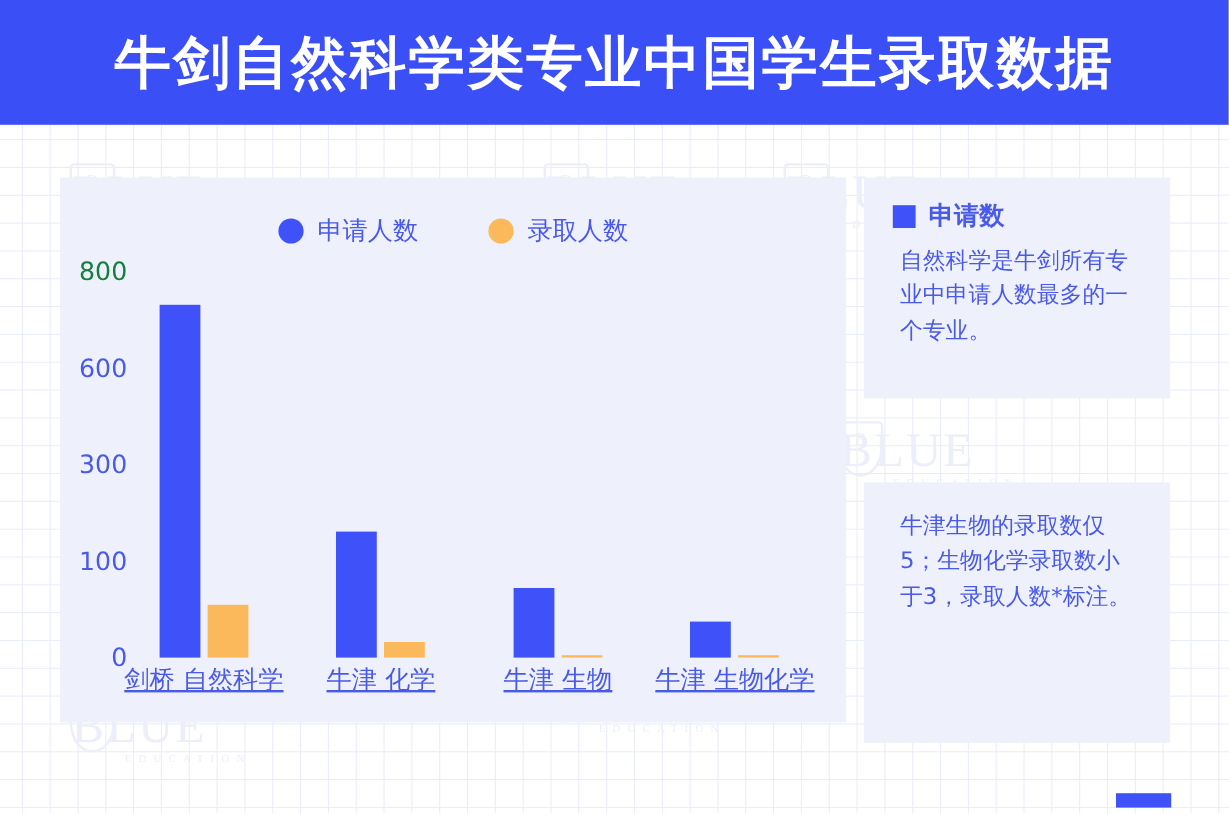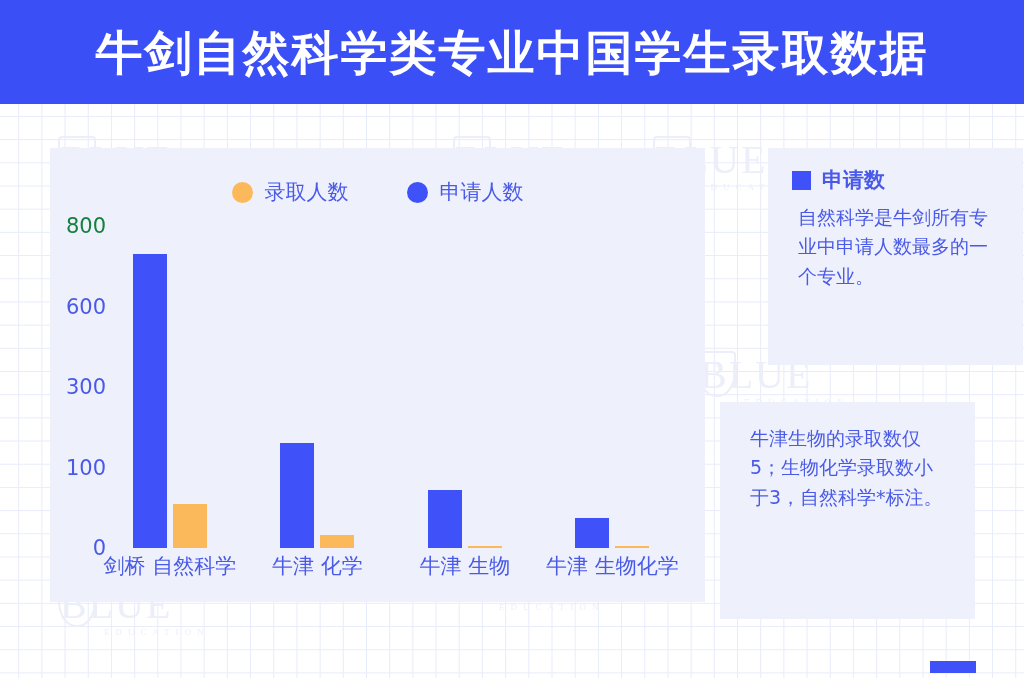--- a/index.html
+++ b/index.html
@@ -192,33 +192,34 @@
     height: 34px;
   }
   .x-label {
     position: absolute;
     top: 0;
     transform: translateX(-50%);
     font-size: 21px;
     color: #4a5ae8;
     white-space: nowrap;
     font-family: "DejaVu Sans", "Liberation Sans", sans-serif;
+    text-decoration: underline;
   }
 
   
   .info-card {
     position: absolute;
     left: 720px;
     width: 255px;
     background: #eef1fb;
     z-index: 3;
     box-sizing: border-box;
     padding: 22px 24px 20px 24px;
   }
-  #card-apply { top: 148px; height: 217px; margin-left: 48px; }
+  #card-apply { top: 148px; height: 184px; }
   #card-offer { top: 402px; height: 217px; }
 
   .card-head {
     display: flex;
     align-items: center;
     gap: 11px;
     margin-bottom: 12px;
   }
   .card-swatch {
     width: 19px;
@@ -293,26 +294,26 @@
   </div>
 
   <div id="title-banner" style="background: rgb(59, 79, 247);">
     <div id="title-text" style="color: rgb(255, 255, 255);">牛剑自然科学类专业中国学生录取数据</div>
   </div>
 
   <div id="chart-panel">
 
     <div id="legend">
       <div class="legend-item">
+        <span class="legend-dot" style="background: rgb(63, 82, 250);"></span>
+        <span class="legend-label" style="color: rgb(74, 90, 232);">申请人数</span>
+      </div>
+      <div class="legend-item">
         <span class="legend-dot" style="background: rgb(252, 185, 92);"></span>
         <span class="legend-label" style="color: rgb(74, 90, 232);">录取人数</span>
-      </div>
-      <div class="legend-item">
-        <span class="legend-dot" style="background: rgb(63, 82, 250);"></span>
-        <span class="legend-label" style="color: rgb(74, 90, 232);">申请人数</span>
       </div>
     </div>
 
     <div id="plot-area">
       <div id="y-axis">
           <div class="y-tick" style="top: 322px; color: rgb(74, 90, 232);">0</div>
           <div class="y-tick" style="top: 241.5px; color: rgb(74, 90, 232);">100</div>
           <div class="y-tick" style="top: 161px; color: rgb(74, 90, 232);">300</div>
           <div class="y-tick" style="top: 80.5px; color: rgb(74, 90, 232);">600</div>
           <div class="y-tick" style="top: 0px; color: #15803d;">800</div>
@@ -348,18 +349,18 @@
 
   <div class="info-card" id="card-apply">
     <div class="card-head">
       <span class="card-swatch" style="background: rgb(63, 82, 250);"></span>
       <span class="card-title">申请数</span>
     </div>
     <div class="card-body">自然科学是牛剑所有专业中申请人数最多的一个专业。</div>
   </div>
 
   <div class="info-card" id="card-offer">
-    <div class="card-body">牛津生物的录取数仅5；生物化学录取数小于3，自然科学*标注。</div>
+    <div class="card-body">牛津生物的录取数仅5；生物化学录取数小于3，录取人数*标注。</div>
   </div>
 
   <div id="bottom-accent" style="background: rgb(63, 82, 250);"></div>
 
 </div>
 
 </body></html>

